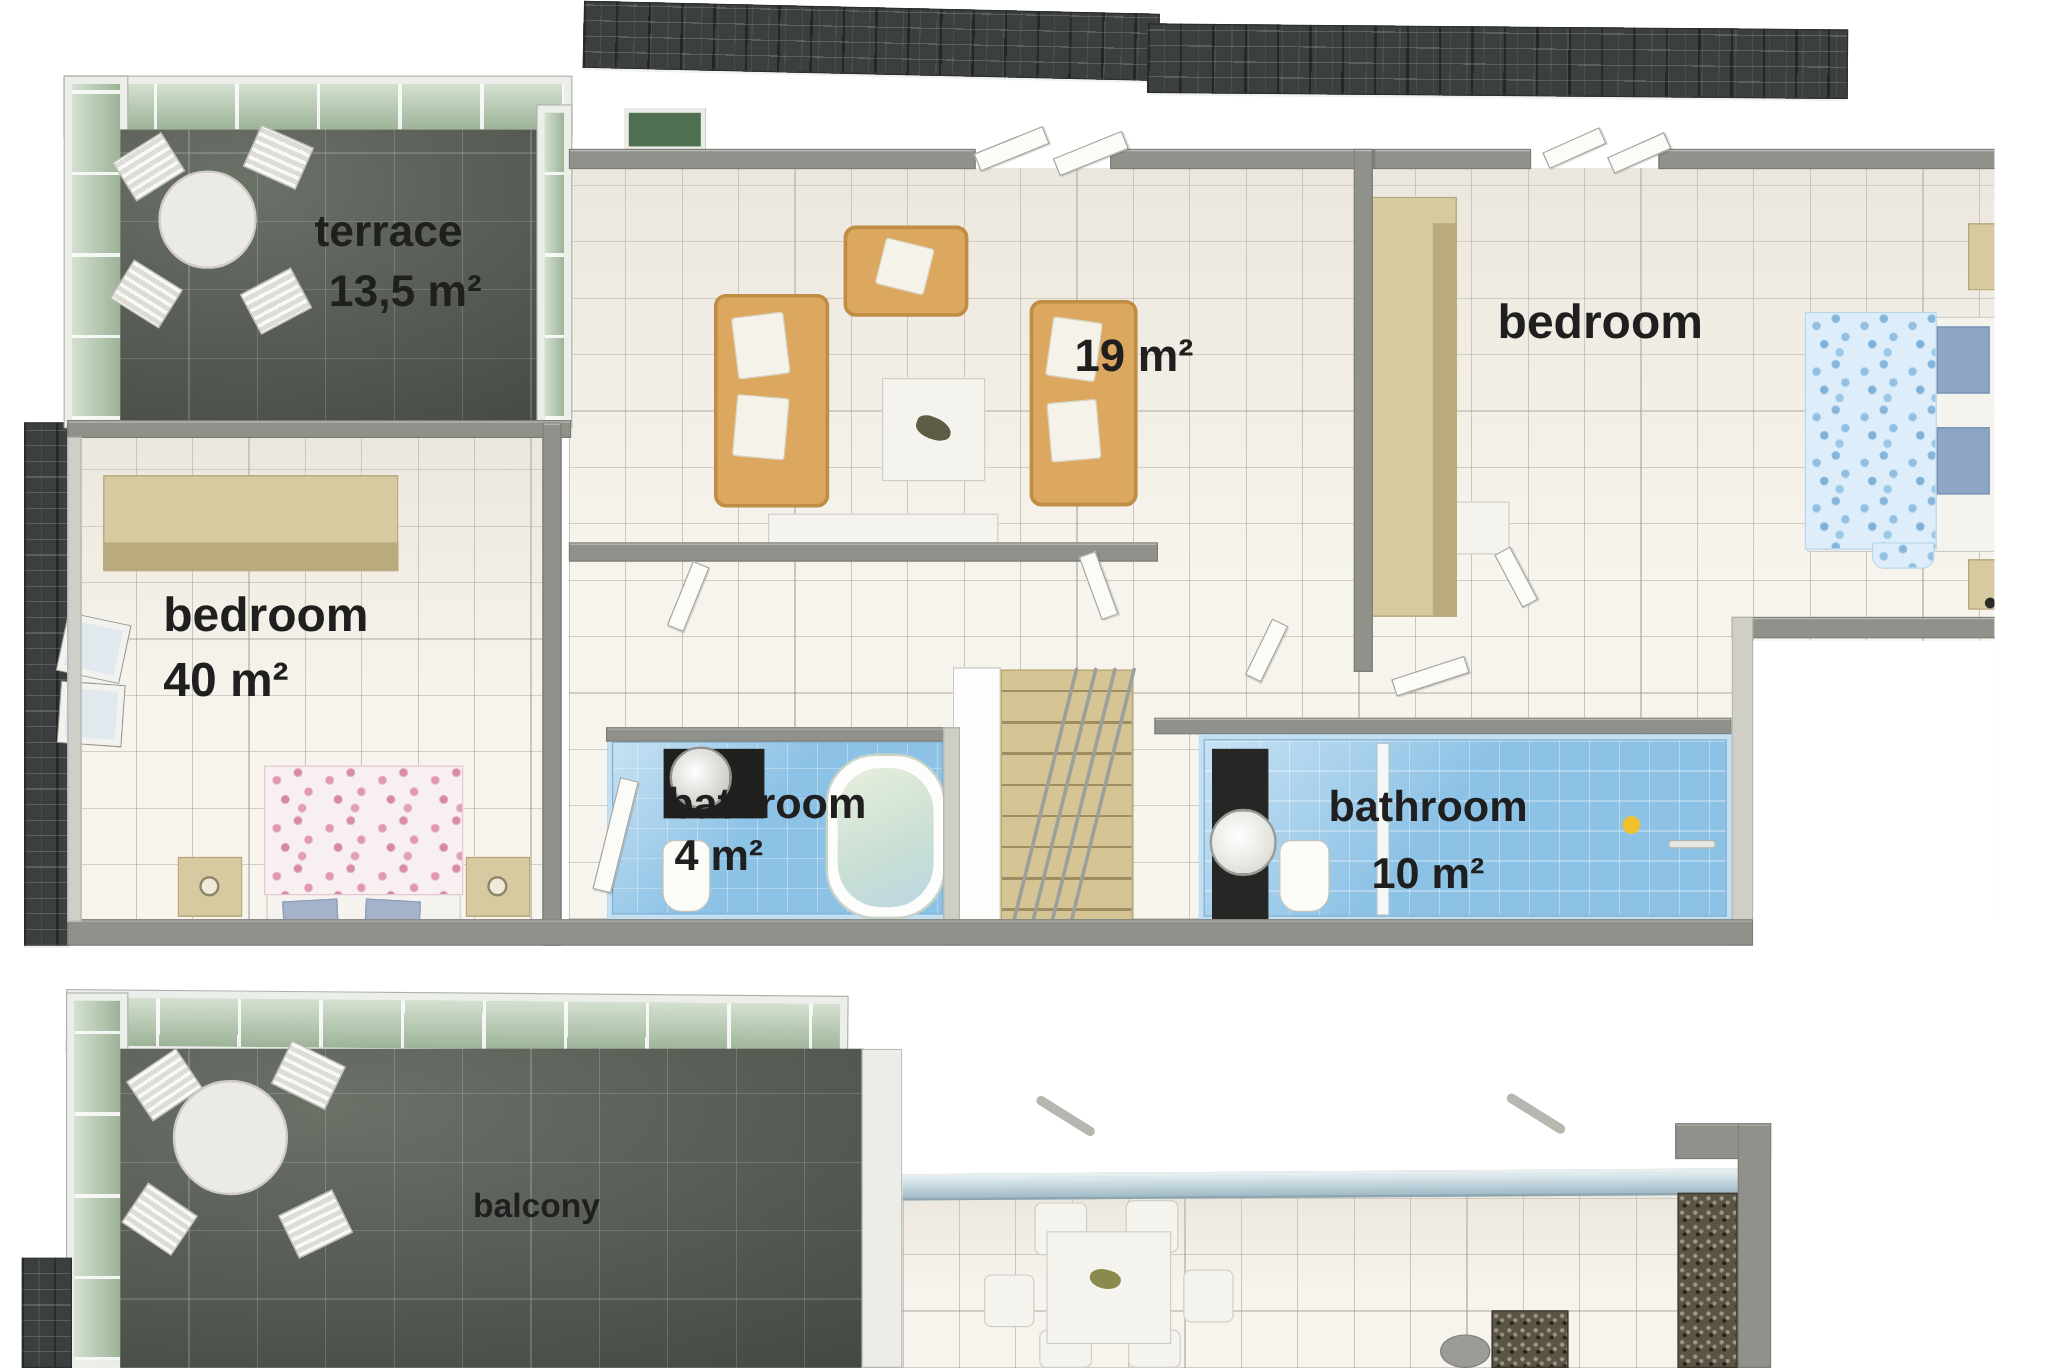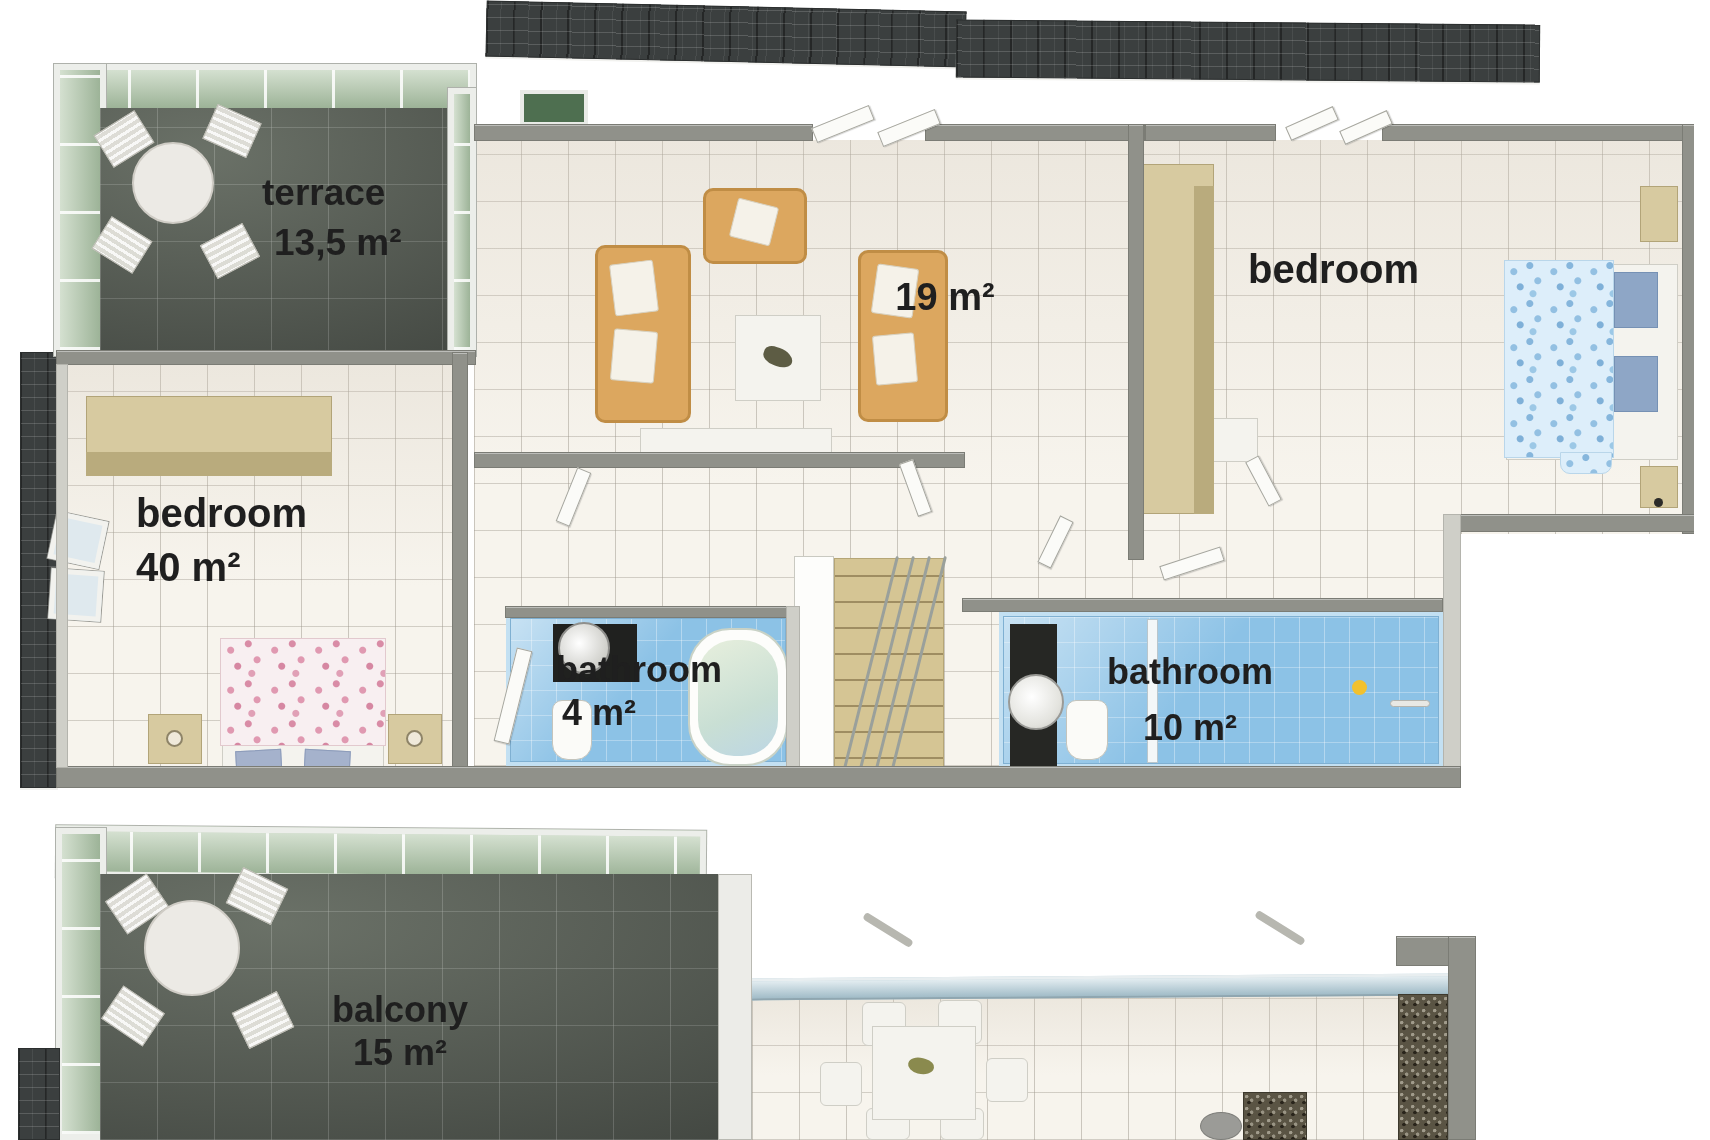--- a/index.html
+++ b/index.html
@@ -1,17 +1,17 @@
 <!DOCTYPE html>
 <html><head>
 <meta charset="utf-8">
 <style>
   html,body{margin:0;padding:0;background:#ffffff;}
   #plan{position:relative;width:1662px;height:1140px;background:#ffffff;overflow:hidden;
-        font-family:"Liberation Sans", sans-serif;padding-left:32px;}
+        font-family:"Liberation Sans", sans-serif;}
   #plan div{position:absolute;box-sizing:border-box;}
 
   
   .shingle{background-color:#3b3f3f;
     background-image:
       repeating-linear-gradient(0deg, rgba(255,255,255,.16) 0 1px, rgba(0,0,0,0) 1px 13px),
       repeating-linear-gradient(90deg, rgba(0,0,0,.38) 0 2px, rgba(0,0,0,0) 2px 27px),
       repeating-linear-gradient(90deg, rgba(255,255,255,.07) 0 1px, rgba(0,0,0,0) 1px 14px);
     box-shadow:0 2px 0 #f2f2ef, inset 0 0 0 1px #2c2f2f;}
   .tile{background-color:#f7f4ed;
@@ -238,18 +238,17 @@
     <span>40 m²</span>
   </div>
   <div class="lbl" style="left:556px;top:648px;font-size:36px;line-height:1.2;">
     <span>bathroom</span>
     <span style="padding-left:6px;">4 m²</span>
   </div>
   <div class="lbl" style="left:1040px;top:644px;width:300px;text-align:center;font-size:36px;line-height:1.55;">
     <span>bathroom</span>
     <span>10 m²</span>
   </div>
-  <div class="lbl" style="left:300px;top:988px;width:200px;text-align:center;font-size:36px;line-height:1.2;">
+  <div class="lbl" style="left:300px;top:988px;width:200px;text-align:right;font-size:28px;line-height:1.2;">
     <span>balcony</span>
-    <span>15 m²</span>
   </div>
 
 </div>
 
 </body></html>

